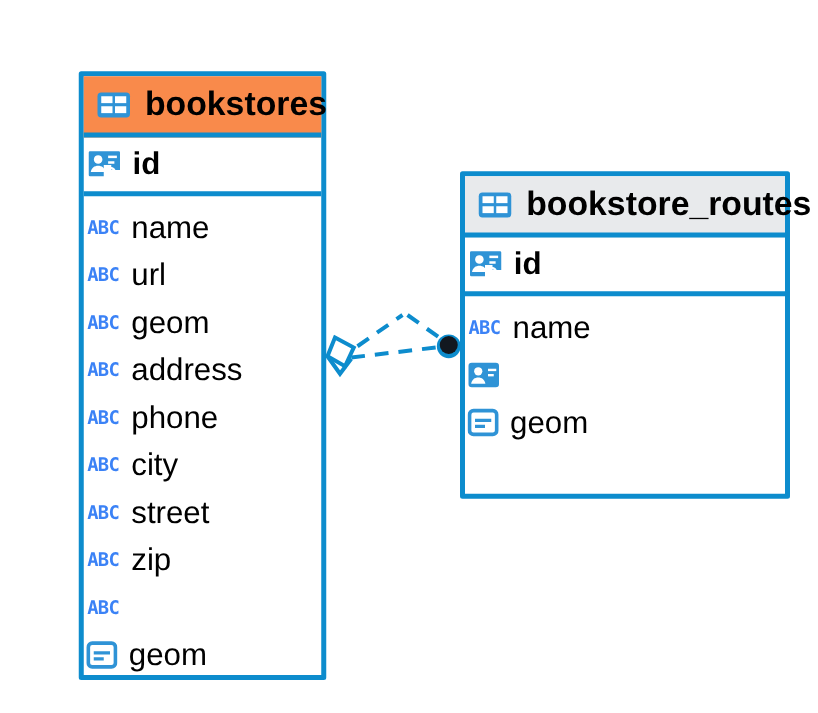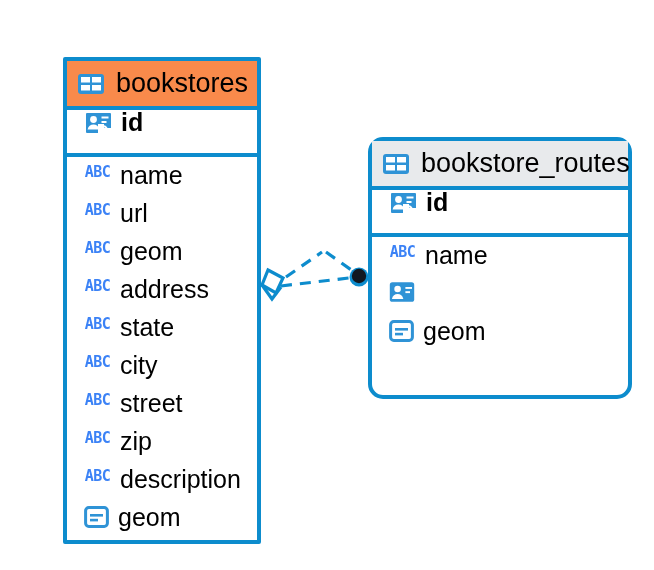--- a/index.html
+++ b/index.html
@@ -21,35 +21,37 @@
     border-radius:2px;
   }
   .entity-header{
     box-sizing:border-box;
     height:49px;
     display:flex;
     align-items:center;
     padding-left:10px;
     gap:11px;
     border-bottom:4px solid #0d8ccd;
+    font-weight:bold;
   }
   .entity-header.accent{background:#f98a4b;}
   .entity-header.plain{background:#e8eaec;}
   .entity-title{
     font-size:27px;
     color:#000000;
     line-height:1;
     white-space:nowrap;
   }
   .rows{display:block;}
   .row{
     box-sizing:border-box;
     height:38px;
     display:flex;
-    padding-left:17px;
+    align-items:center;
+    padding-left:2px;
     gap:9px;
   }
   .row.pk{
     height:47px;
     border-bottom:4px solid #0d8ccd;
   }
   .row-label{
     font-size:25px;
     color:#000000;
     line-height:1;
@@ -153,21 +155,21 @@
         <span class="icon icon-abc">
           <span class="abc-text">ABC</span>
         </span>
         <span class="row-label">address</span>
       </div>
 
       <div class="row">
         <span class="icon icon-abc">
           <span class="abc-text">ABC</span>
         </span>
-        <span class="row-label">state</span>
+        <span class="row-label">phone</span>
       </div>
 
       <div class="row">
         <span class="icon icon-abc">
           <span class="abc-text">ABC</span>
         </span>
         <span class="row-label">city</span>
       </div>
 
       <div class="row">
@@ -181,38 +183,37 @@
         <span class="icon icon-abc">
           <span class="abc-text">ABC</span>
         </span>
         <span class="row-label">zip</span>
       </div>
 
       <div class="row">
         <span class="icon icon-abc">
           <span class="abc-text">ABC</span>
         </span>
-        <span class="row-label">description</span>
       </div>
 
       <div class="row">
         <span class="icon icon-geom">
           <svg viewBox="0 0 25 24" xmlns="http://www.w3.org/2000/svg">
             <rect x="1.6" y="2.5" width="21.8" height="19" rx="3.2" fill="none" stroke="#2f93d6" stroke-width="3"></rect>
             <rect x="6" y="9" width="13" height="2.6" fill="#2f93d6"></rect>
             <rect x="6" y="13.8" width="8" height="2.6" fill="#2f93d6"></rect>
           </svg>
         </span>
         <span class="row-label">geom</span>
       </div>
 
     </div>
   </div>
 
-  <div class="entity" id="entity-1" style="left:368px;top:137px;width:264px;height:262px;border-radius:15px;">
+  <div class="entity" id="entity-1" style="left:368px;top:137px;width:264px;height:262px;">
 
     <div class="entity-header plain">
       <span class="icon icon-grid">
         <svg viewBox="0 0 28 24" xmlns="http://www.w3.org/2000/svg">
           <rect x="1" y="2" width="26" height="20" rx="3" fill="#2f93d6"></rect>
           <rect x="4" y="5" width="9" height="5.5" fill="#ffffff"></rect>
           <rect x="15" y="5" width="9" height="5.5" fill="#ffffff"></rect>
           <rect x="4" y="13" width="9" height="5.5" fill="#ffffff"></rect>
           <rect x="15" y="13" width="9" height="5.5" fill="#ffffff"></rect>
         </svg>

